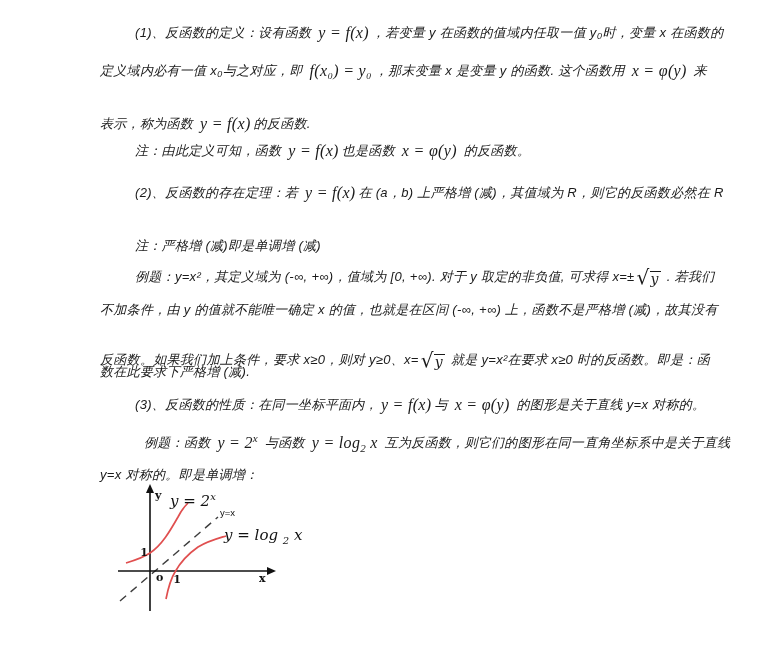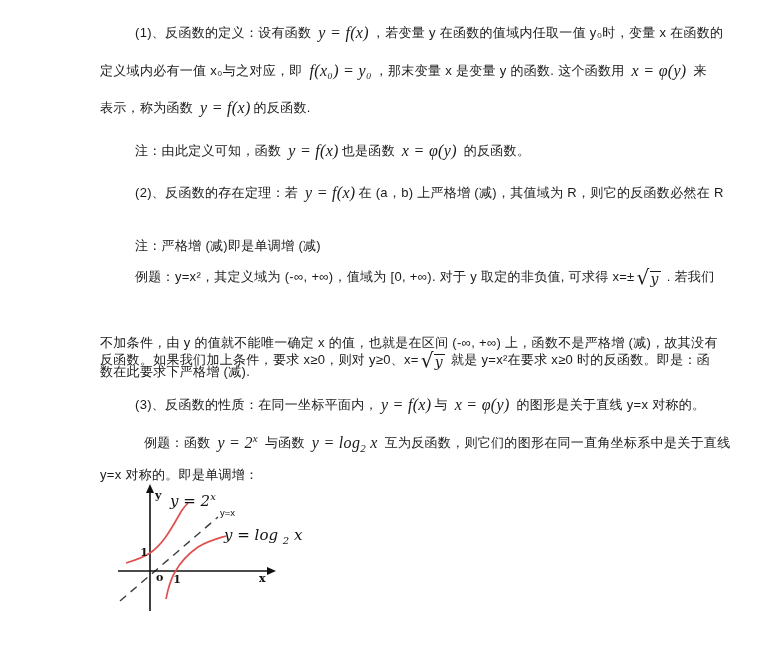--- a/index.html
+++ b/index.html
@@ -5,21 +5,21 @@
   html,body{margin:0;padding:0;background:#f0f0f0;}
   .page{
     position:relative;width:783px;height:666px;background:#ffffff;
     font-family:"Liberation Sans","DejaVu Sans",sans-serif;
     color:#1a1a1a;overflow:hidden;
   }
   .line{
     position:absolute;white-space:nowrap;font-size:13px;line-height:22px;height:22px;
     letter-spacing:0.3px;
   }
-  .seg-t{font-family:"Liberation Sans","DejaVu Sans",sans-serif;}
+  .seg-t{font-family:"Liberation Sans","DejaVu Sans",sans-serif;font-style:italic;}
   .seg-m{
     font-family:Liberation Serif, serif;
     font-style:italic;font-size:16px;padding:0 3px;vertical-align:-1px;
   }
   .seg-m sup{font-size:11px;font-style:italic;line-height:0;}
   .seg-m sub{font-size:11px;font-style:italic;line-height:0;}
   .seg-sq{display:inline-block;vertical-align:-3px;padding:0 2px;}
   .seg-sq .rad{
     font-family:"DejaVu Serif",serif;font-size:20px;font-style:italic;line-height:1;
   }
@@ -34,26 +34,26 @@
   .curve-label .small{font-size:10px;}
   .identity-label{font-family:"Liberation Sans",sans-serif;font-size:9.5px;fill:#111;}
 </style>
 </head>
 <body>
 
 <div class="page">
 
   <div class="line" style="left:135px;top:22px;"><span class="seg-t">(1)、反函数的定义：设有函数 </span><span class="seg-m">y = f(x)</span><span class="seg-t">，若变量 y 在函数的值域内任取一值 y₀时，变量 x 在函数的</span></div>
   <div class="line" style="left:100px;top:60px;"><span class="seg-t">定义域内必有一值 x₀与之对应，即 </span><span class="seg-m">f(x₀) = y₀</span><span class="seg-t">，那末变量 x 是变量 y 的函数. 这个函数用 </span><span class="seg-m">x = φ(y)</span><span class="seg-t"> 来</span></div>
-  <div class="line" style="left:100px;top:97px;"><span class="seg-t">表示，称为函数 </span><span class="seg-m">y = f(x)</span><span class="seg-t">的反函数.</span></div>
+  <div class="line" style="left:100px;top:113px;"><span class="seg-t">表示，称为函数 </span><span class="seg-m">y = f(x)</span><span class="seg-t">的反函数.</span></div>
   <div class="line" style="left:135px;top:140px;"><span class="seg-t">注：由此定义可知，函数 </span><span class="seg-m">y = f(x)</span><span class="seg-t">也是函数 </span><span class="seg-m">x = φ(y)</span><span class="seg-t"> 的反函数。</span></div>
   <div class="line" style="left:135px;top:182px;text-align:right;"><span class="seg-t">(2)、反函数的存在定理：若 </span><span class="seg-m">y = f(x)</span><span class="seg-t">在 (a，b) 上严格增 (减)，其值域为 R，则它的反函数必然在 R</span></div>
   <div class="line" style="left:135px;top:235px;text-align:center;"><span class="seg-t">注：严格增 (减)即是单调增 (减)</span></div>
   <div class="line" style="left:135px;top:266px;"><span class="seg-t">例题：y=x²，其定义域为 (-∞, +∞)，值域为 [0, +∞). 对于 y 取定的非负值, 可求得 x=±</span><span class="seg-sq"><span class="rad">√</span><span class="radicand">y</span></span><span class="seg-t"> . 若我们</span></div>
-  <div class="line" style="left:100px;top:299px;margin-top:33px;"><span class="seg-t">不加条件，由 y 的值就不能唯一确定 x 的值，也就是在区间 (-∞, +∞) 上，函数不是严格增 (减)，故其没有</span></div>
+  <div class="line" style="left:100px;top:299px;"><span class="seg-t">不加条件，由 y 的值就不能唯一确定 x 的值，也就是在区间 (-∞, +∞) 上，函数不是严格增 (减)，故其没有</span></div>
   <div class="line" style="left:100px;top:333px;margin-top:16px;"><span class="seg-t">反函数。如果我们加上条件，要求 x≥0，则对 y≥0、x=</span><span class="seg-sq"><span class="rad">√</span><span class="radicand">y</span></span><span class="seg-t"> 就是 y=x²在要求 x≥0 时的反函数。即是：函</span></div>
   <div class="line" style="left:100px;top:361px;"><span class="seg-t">数在此要求下严格增 (减).</span></div>
   <div class="line" style="left:135px;top:394px;"><span class="seg-t">(3)、反函数的性质：在同一坐标平面内，</span><span class="seg-m">y = f(x)</span><span class="seg-t">与 </span><span class="seg-m">x = φ(y)</span><span class="seg-t"> 的图形是关于直线 y=x 对称的。</span></div>
   <div class="line" style="left:144px;top:432px;"><span class="seg-t">例题：函数 </span><span class="seg-m">y = 2<sup>x</sup></span><span class="seg-t"> 与函数 </span><span class="seg-m">y = log<sub>2</sub> x</span><span class="seg-t"> 互为反函数，则它们的图形在同一直角坐标系中是关于直线</span></div>
   <div class="line" style="left:100px;top:464px;"><span class="seg-t">y=x 对称的。即是单调增：</span></div>
 
   <div class="figure">
     <svg width="215" height="138" viewBox="0 0 215 138">
 
       <line x1="12" y1="118" x2="110" y2="34" stroke="#3d3d3d" stroke-width="1.4" stroke-dasharray="8 6"></line>

